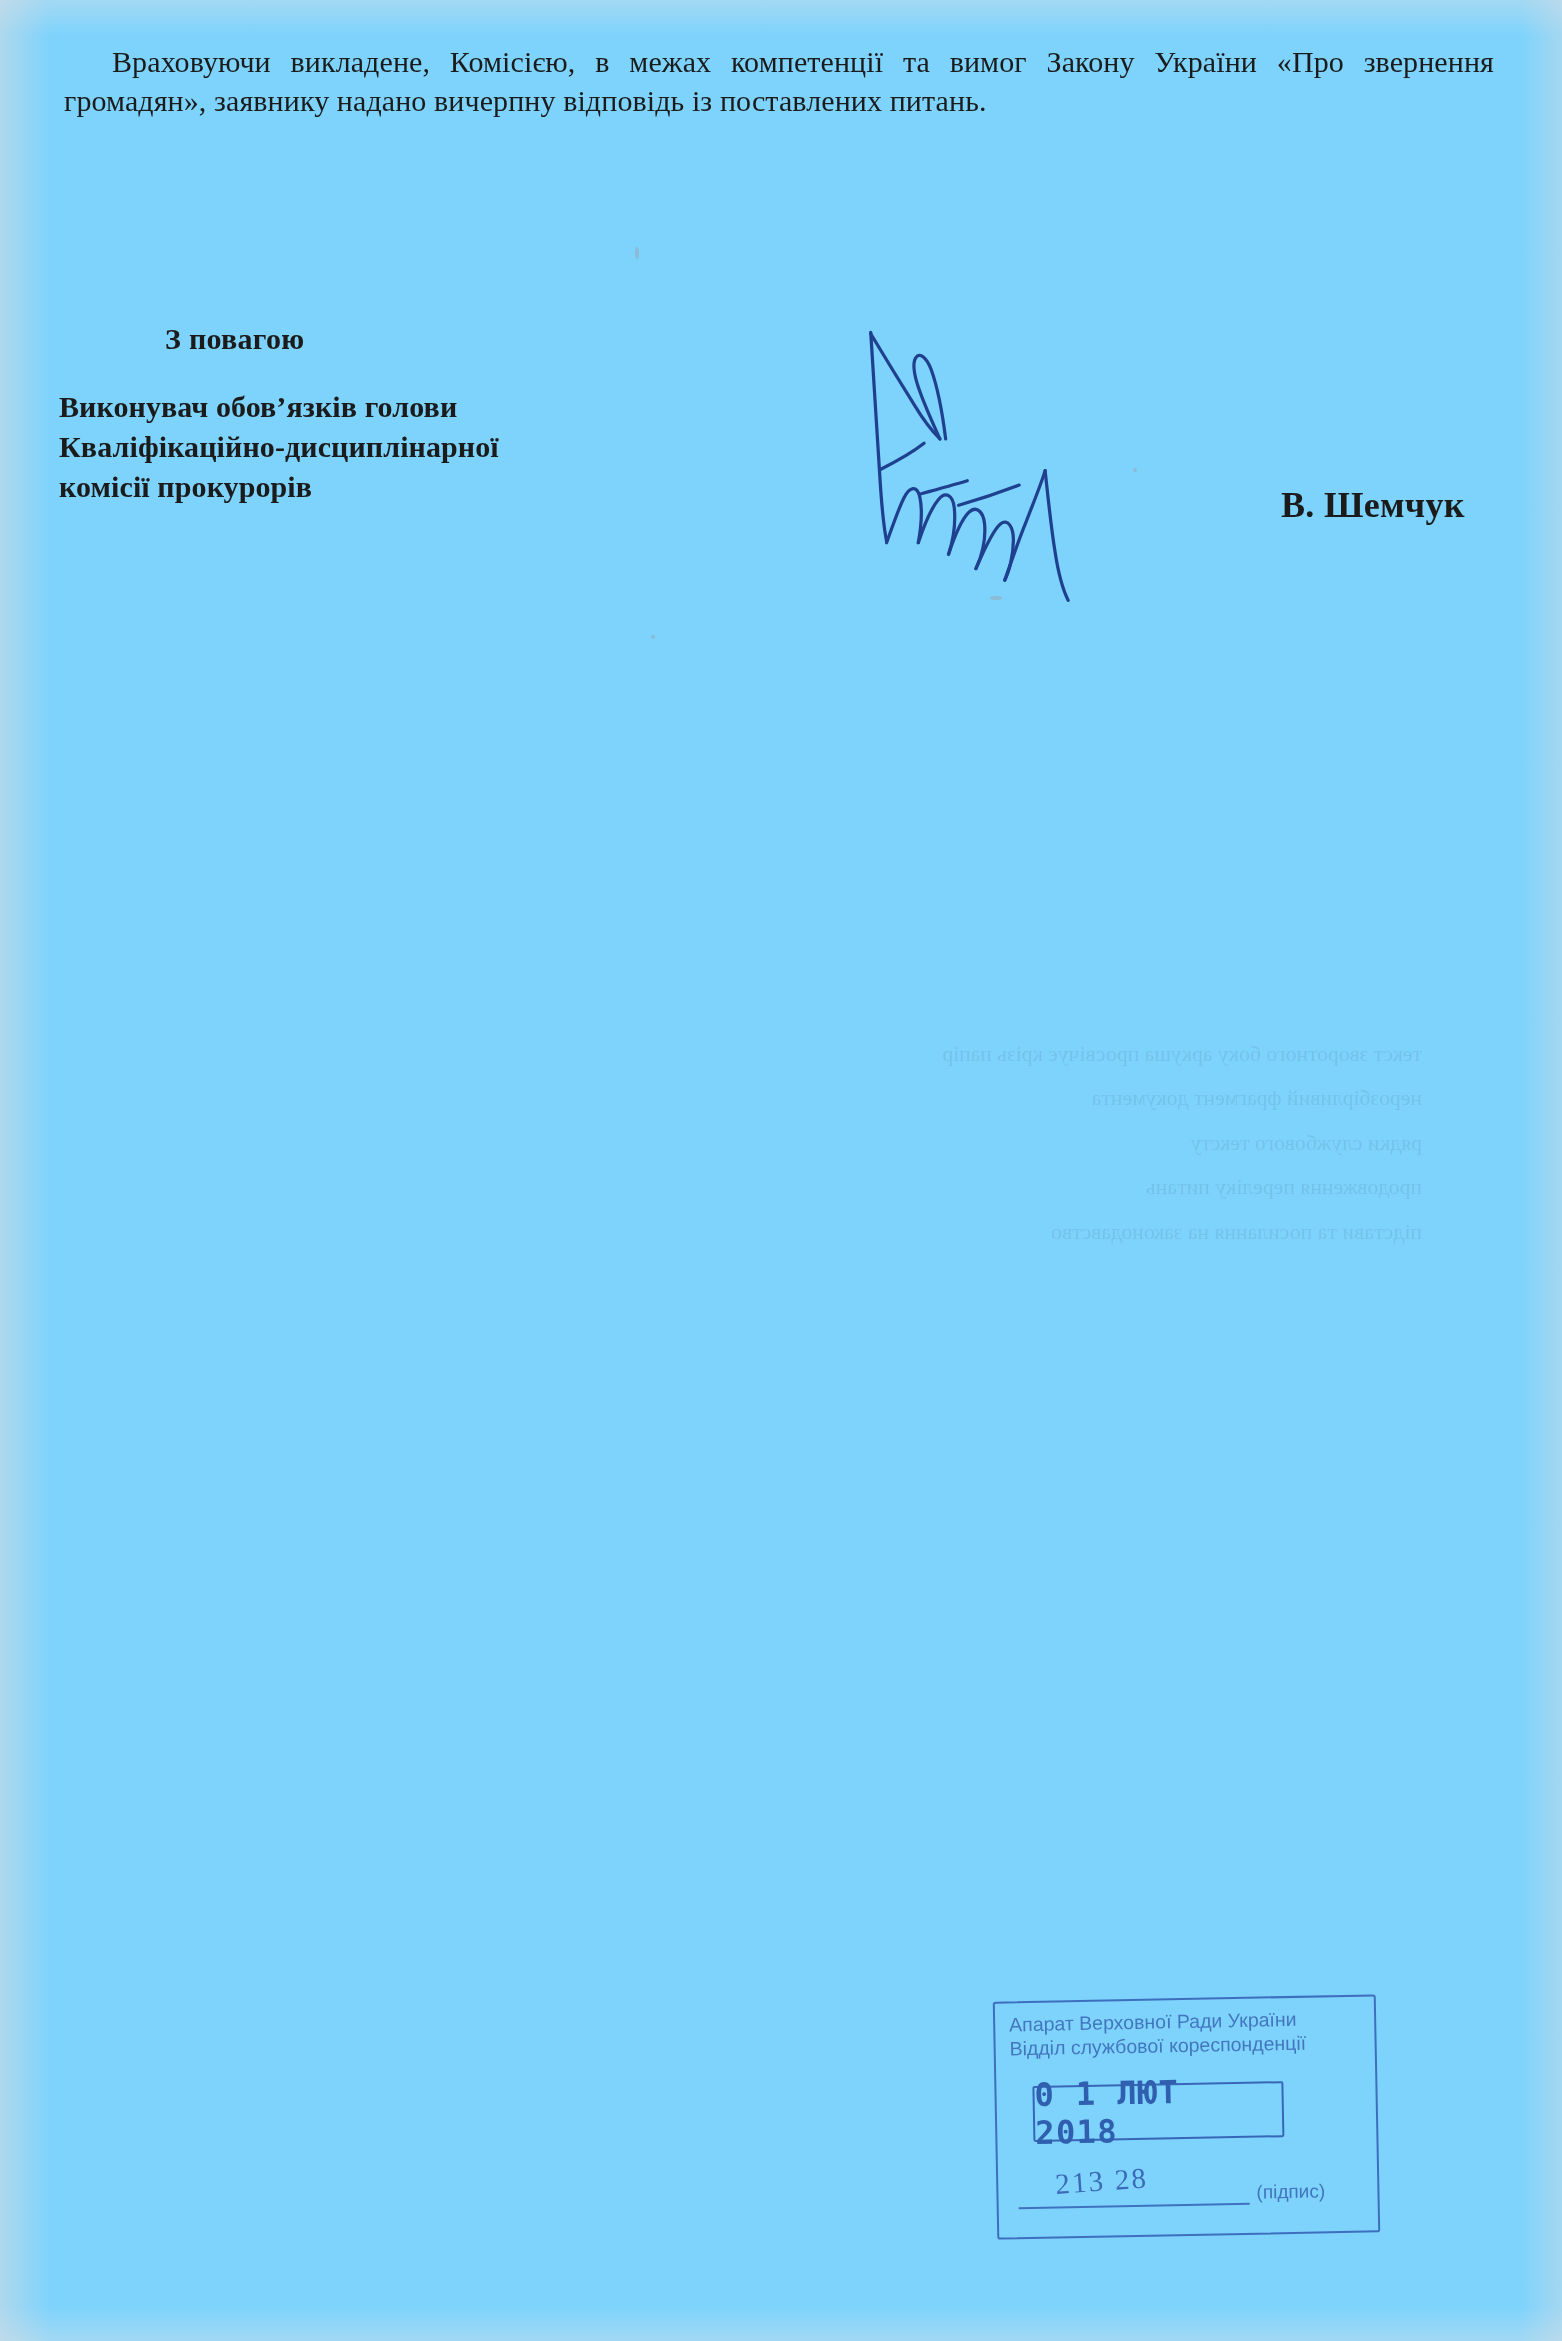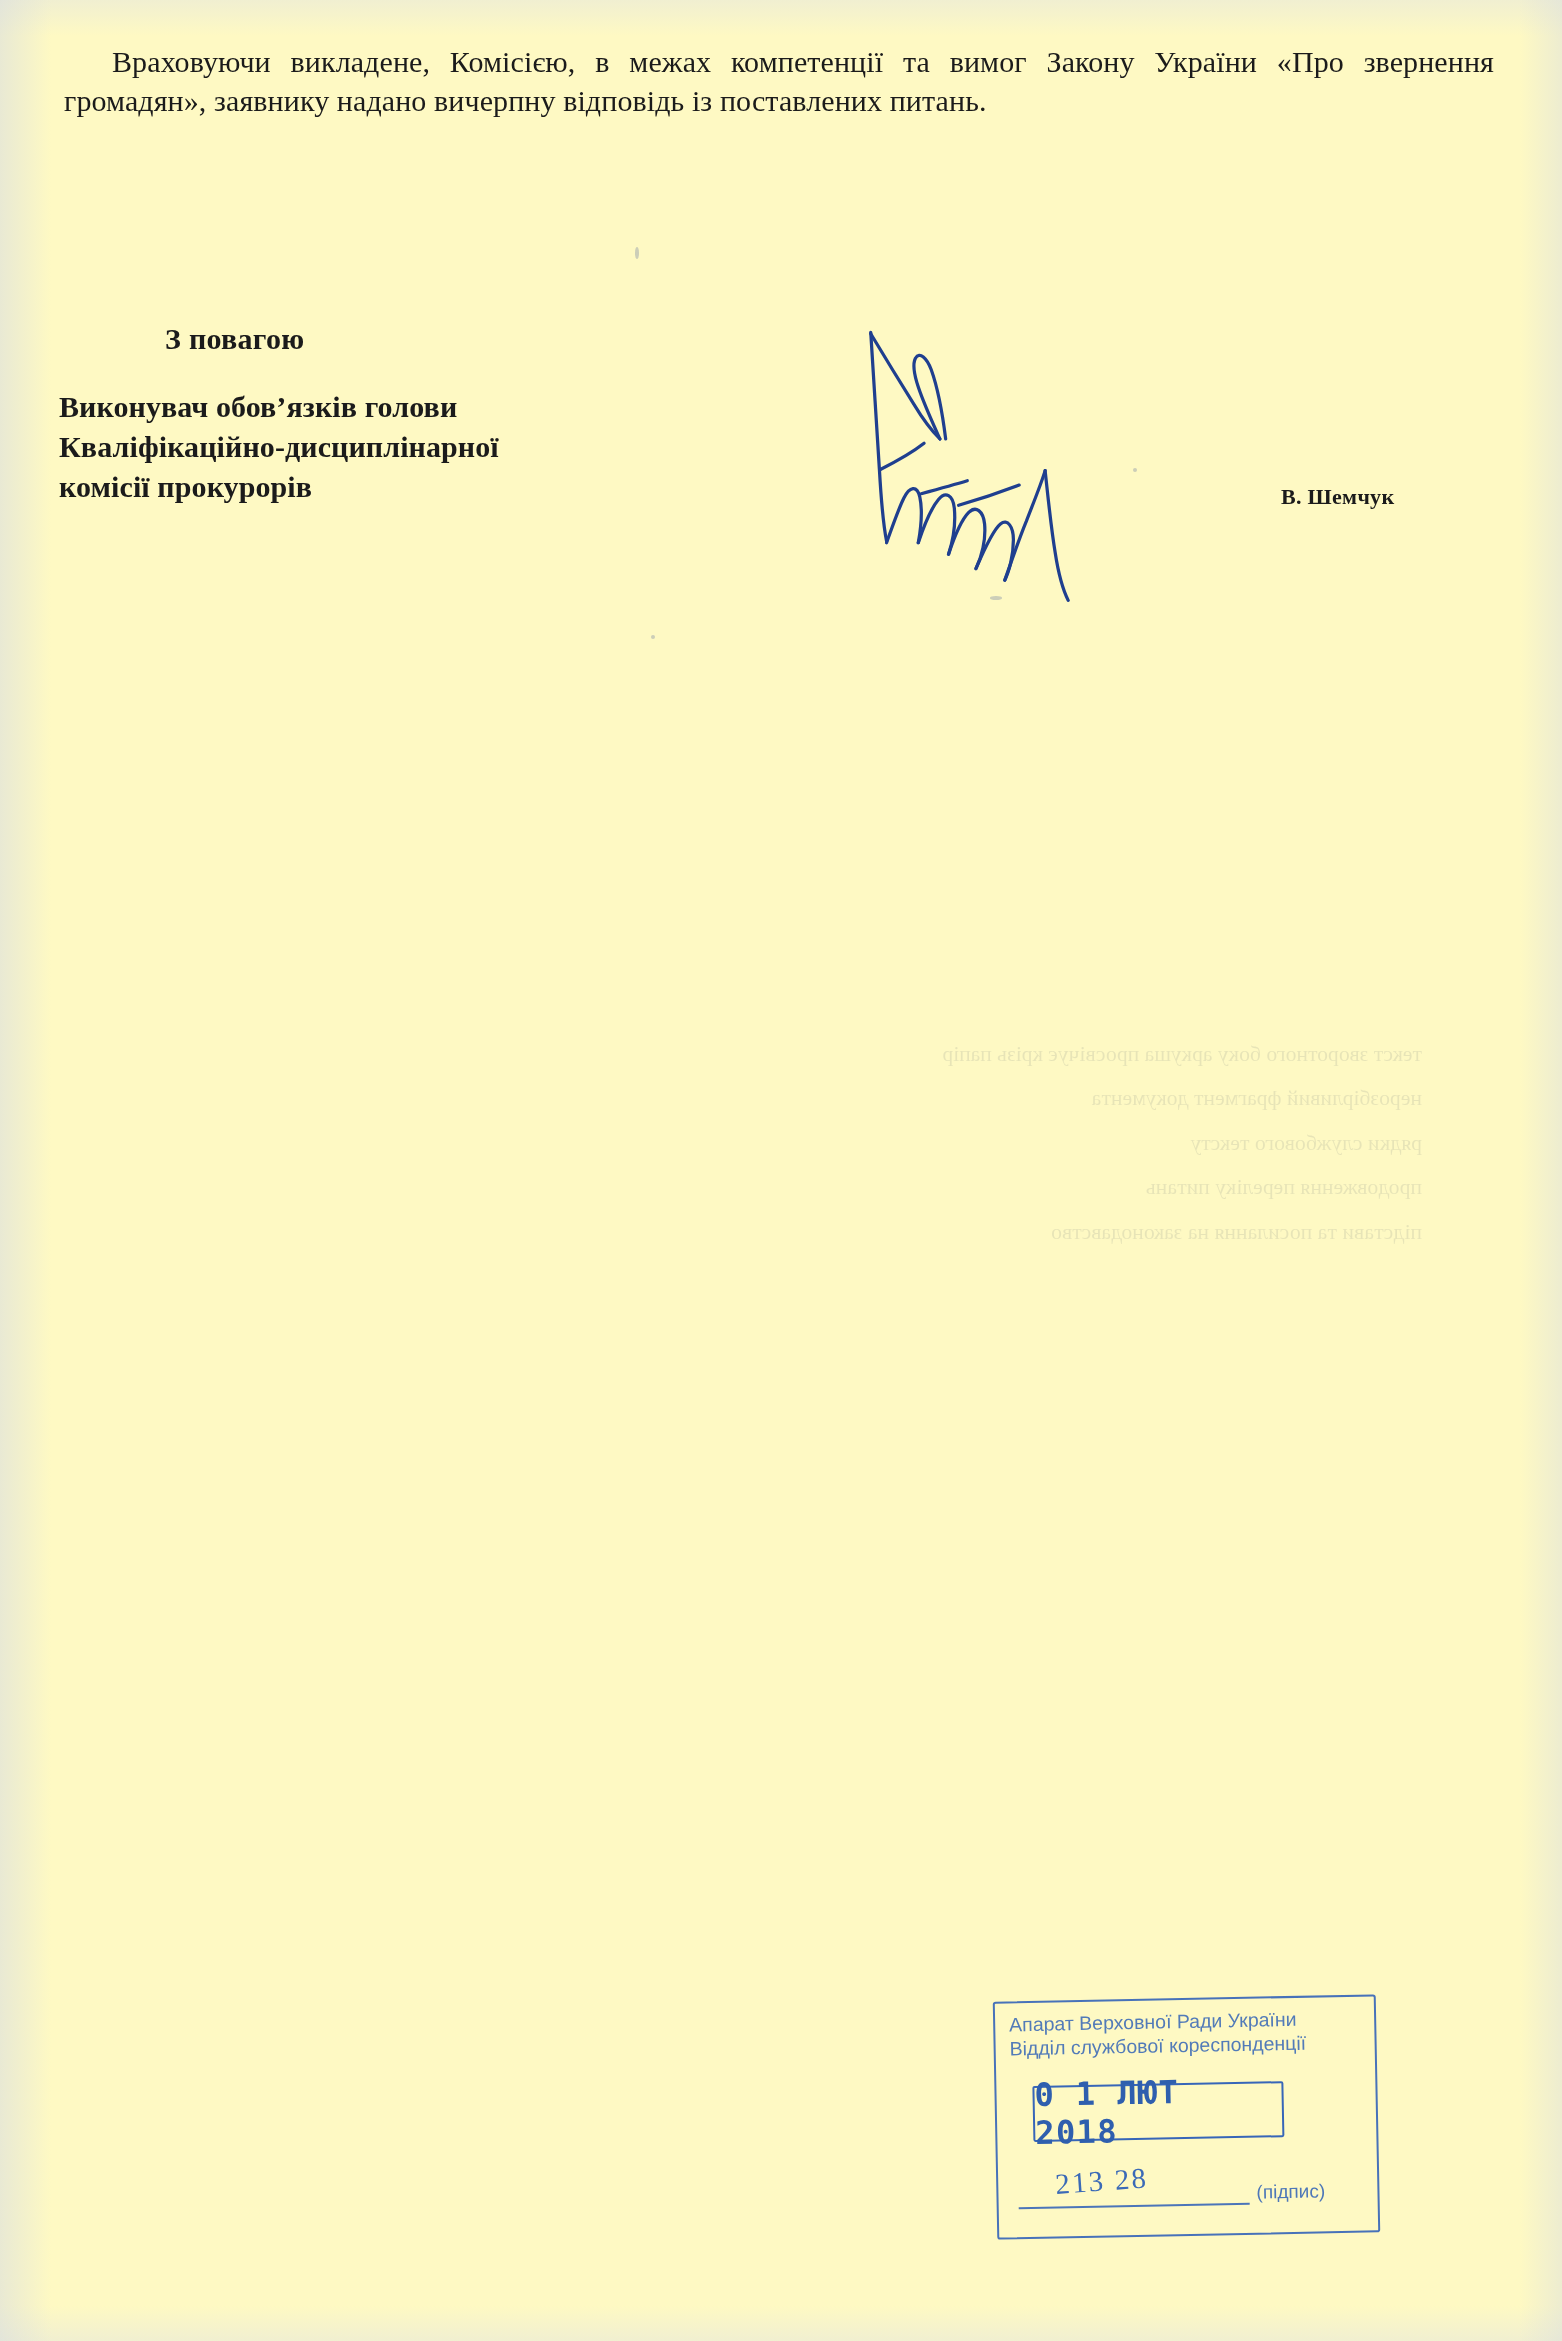--- a/index.html
+++ b/index.html
@@ -12,21 +12,21 @@
     height: 2342px;
     position: relative;
     overflow: hidden;
     font-family: "Liberation Serif", serif;
     color: #1b1b1b;
   }
 
   .page {
     position: absolute;
     inset: 0;
-    background: #fef9c3;
+    background: #7dd3fc;
   }
 
   
   .page::before {
     content: "";
     position: absolute;
     inset: 0;
     background:
       linear-gradient(to right, rgba(215,220,226,0.55) 0px, rgba(255,255,255,0) 51px),
       linear-gradient(to left, rgba(215,220,226,0.45) 0px, rgba(255,255,255,0) 43px),
@@ -68,21 +68,21 @@
     font-weight: bold;
     line-height: 1.33;
     letter-spacing: 0.1px;
     white-space: pre-line;
   }
 
   .signer-name {
     position: absolute;
     left: 1281px;
     top: 484px;
-    font-size: 22px;
+    font-size: 36px;
     font-weight: bold;
     letter-spacing: 0.3px;
     text-align: right;
   }
 
   
   .signature {
     position: absolute;
     left: 852px;
     top: 289px;

